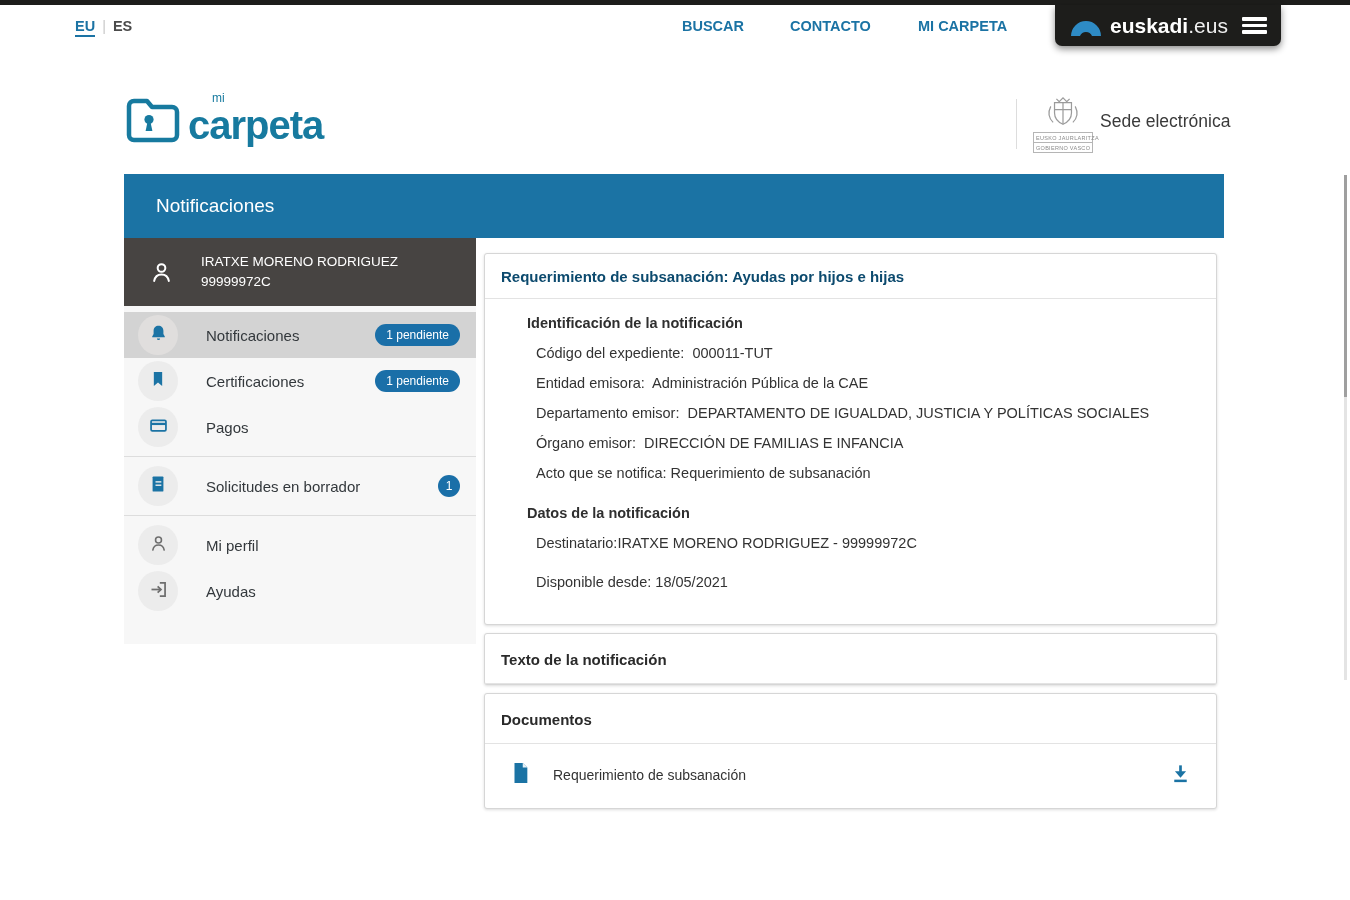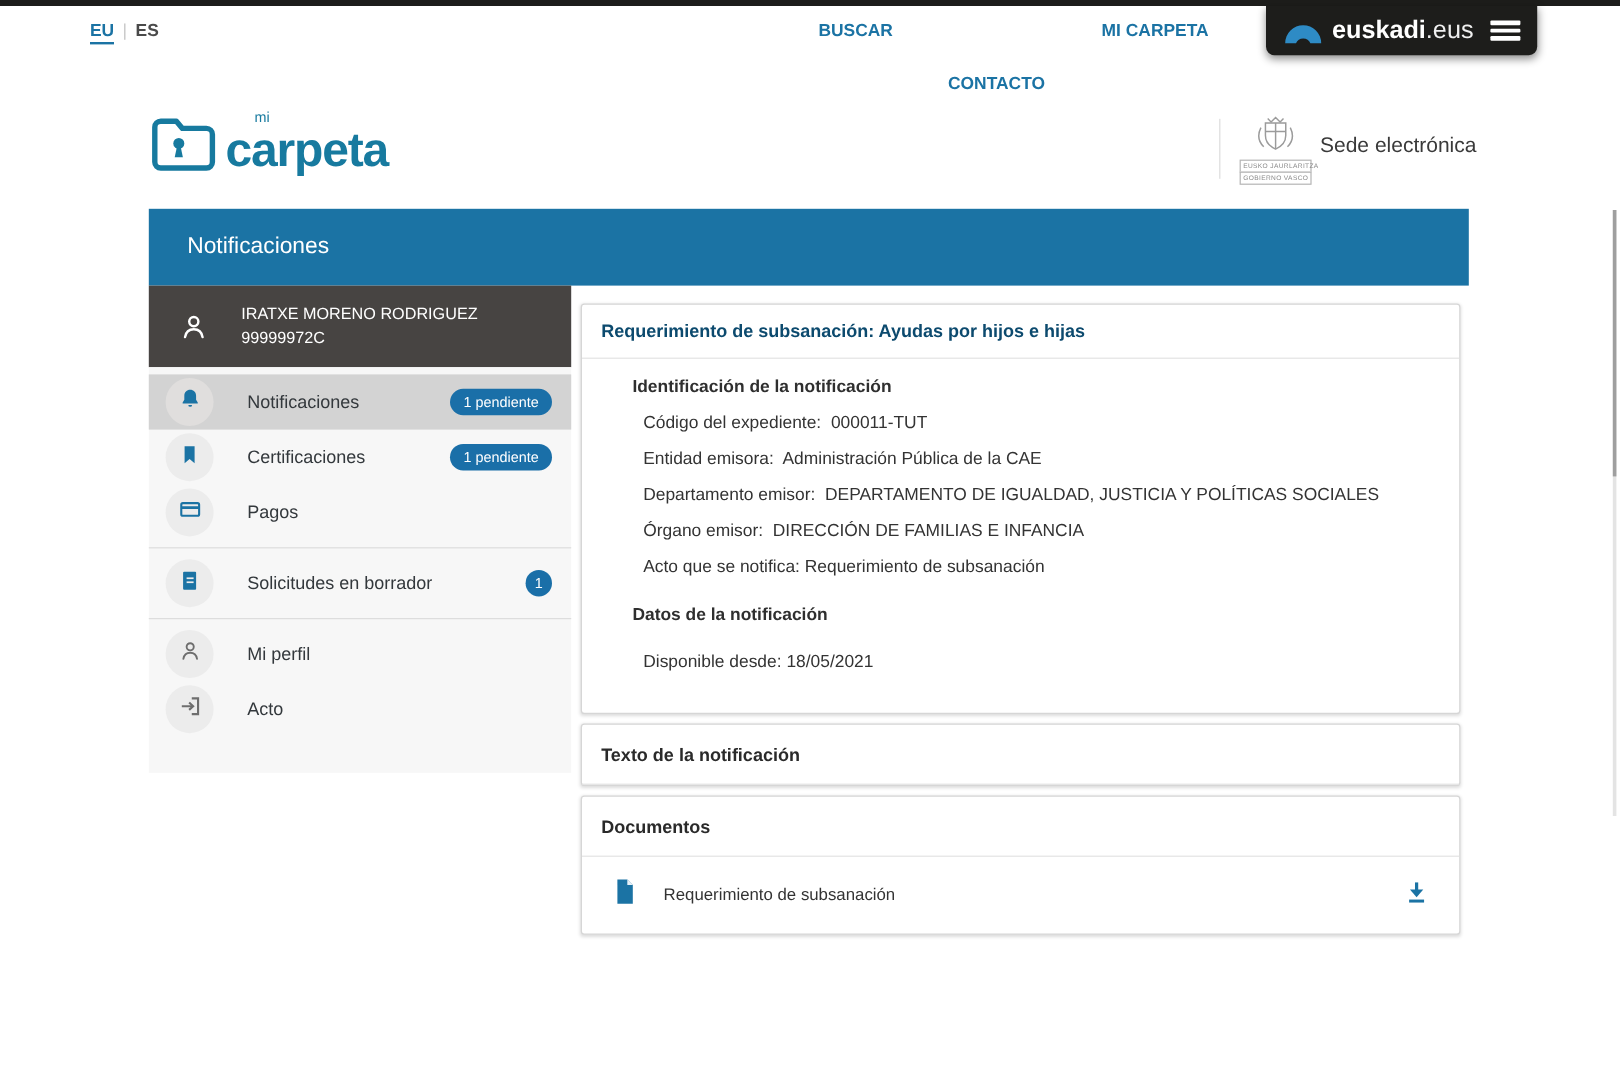--- a/index.html
+++ b/index.html
@@ -8,21 +8,21 @@
   .page { position:relative; width:1350px; height:900px; background:#fff; overflow:hidden; }
 
   
   .topstrip { position:absolute; left:0; top:0; width:1350px; height:5px; background:#1d1d1b; }
   .topbar { position:absolute; left:0; top:5px; width:1113px; height:43px; background:#fff; }
   .lang { position:absolute; left:75px; top:13px; font-size:14.5px; font-weight:bold; }
   .lang a { color:#1b73a4; text-decoration:none; border-bottom:2px solid #1b73a4; padding-bottom:1px; cursor:pointer; }
   .lang .sep { color:#c9c9c9; font-weight:normal; margin:0 7px; }
   .lang .es { color:#4a4a4a; cursor:pointer; }
   .topnav a { position:absolute; top:13px; font-size:14.5px; font-weight:bold; color:#1b73a4; text-decoration:none; cursor:pointer; }
-  .nav-buscar { left:682px; } .nav-contacto { left:790px;margin-top:44px; } .nav-micarpeta { left:918px; }
+  .nav-buscar { left:682px; } .nav-contacto { left:790px; } .nav-micarpeta { left:918px; }
   .brandbox { position:absolute; left:1055px; top:0; width:226px; height:41px; background:#1d1d1b;
               border-radius:0 0 7px 7px; box-shadow:0 3px 7px rgba(0,0,0,.45);
               display:flex; align-items:center; padding:0 14px; cursor:pointer; }
   .brand-arch { margin-right:7px; display:flex; }
   .brand-text { color:#fff; font-size:21px; }
   .brand-text b { font-weight:bold; } .brand-text .tld { font-weight:300; color:#f0f0f0; }
   .burger { margin-left:auto; width:25px; height:17px; display:flex; flex-direction:column; justify-content:space-between; cursor:pointer; }
   .burger span { height:3.6px; background:#fff; border-radius:1px; }
 
   
@@ -241,38 +241,39 @@
       <div class="side-item">
         <span class="icon-circle">
             <span class="gray-ic">
           <svg width="21" height="21" viewBox="0 0 24 24" fill="none" stroke="currentColor" stroke-width="2">
                 <path d="M13.5 4.5 H19.5 V19.5 H13.5"></path>
                 <path d="M4 12 h10.5"></path>
                 <path d="M11 8.5 L14.8 12 L11 15.5"></path>
               </svg>
         </span>
           </span>
-        <span class="side-label">Acto</span>
+        <span class="side-label">Ayudas</span>
       </div>
 
     </div>
   </aside>
 
   <main class="content">
 
     <section class="card">
       <h1 class="card-title">Requerimiento de subsanación: Ayudas por hijos e hijas</h1>
       <div class="card-body">
         <h2 class="nheading">Identificación de la notificación</h2>
         <div class="nrow"><span>Código del expediente:  </span><span>000011-TUT</span></div>
         <div class="nrow"><span>Entidad emisora:  </span><span>Administración Pública de la CAE</span></div>
         <div class="nrow"><span>Departamento emisor:  </span><span>DEPARTAMENTO DE IGUALDAD, JUSTICIA Y POLÍTICAS SOCIALES</span></div>
         <div class="nrow"><span>Órgano emisor:  </span><span>DIRECCIÓN DE FAMILIAS E INFANCIA</span></div>
         <div class="nrow"><span>Acto que se notifica: </span><span>Requerimiento de subsanación</span></div>
         <h2 class="nheading later">Datos de la notificación</h2>
+        <div class="nrow"><span>Destinatario:</span><span>IRATXE MORENO RODRIGUEZ - 99999972C</span></div>
         <div class="nrow gap"><span>Disponible desde: </span><span>18/05/2021</span></div>
       </div>
     </section>
 
     <section class="card">
       <h2 class="card-header">Texto de la notificación</h2>
     </section>
 
     <section class="card">
       <h2 class="card-header">Documentos</h2>

